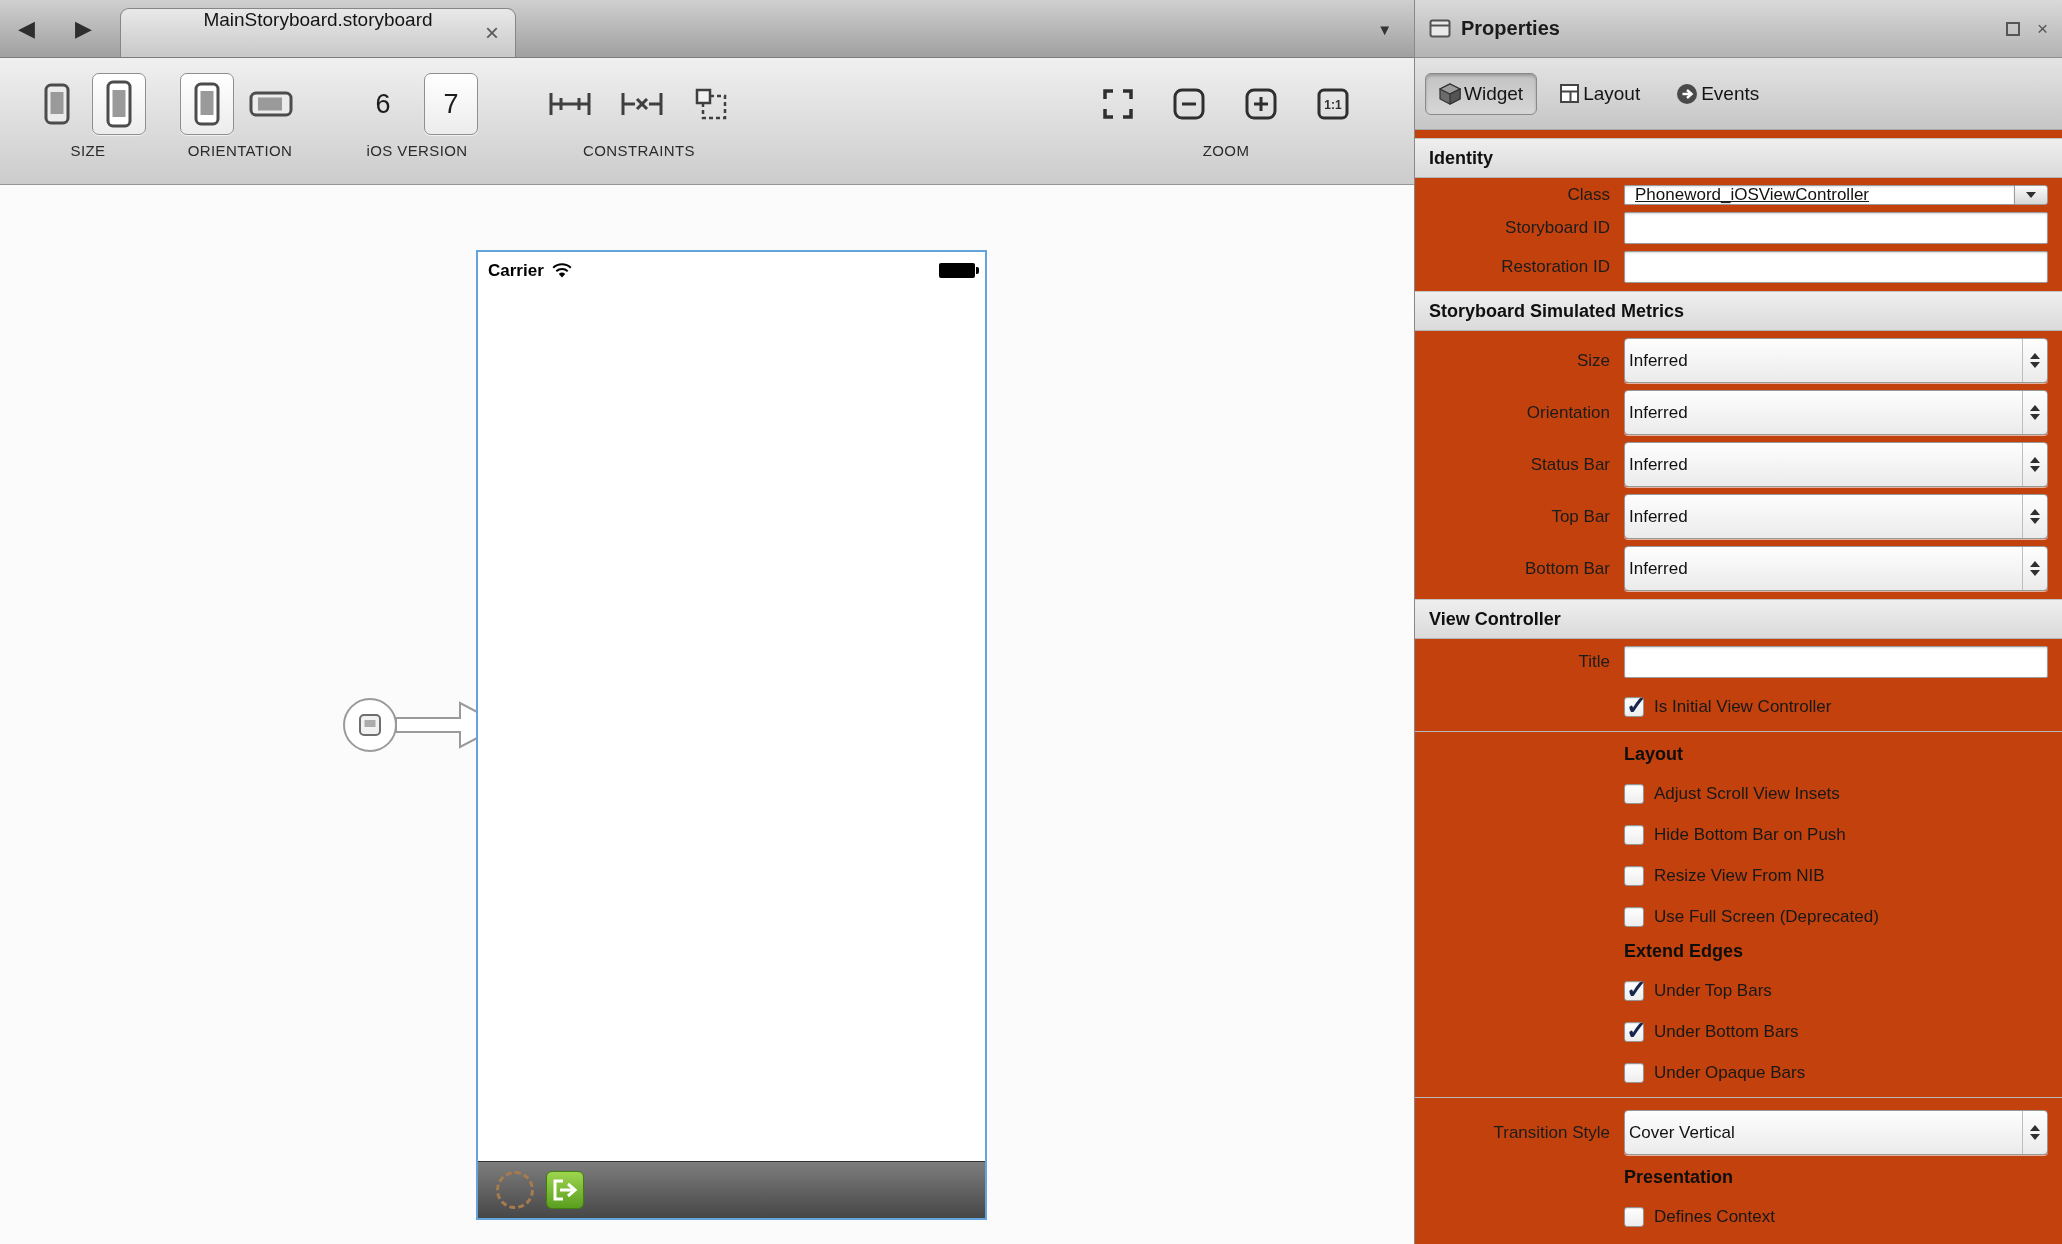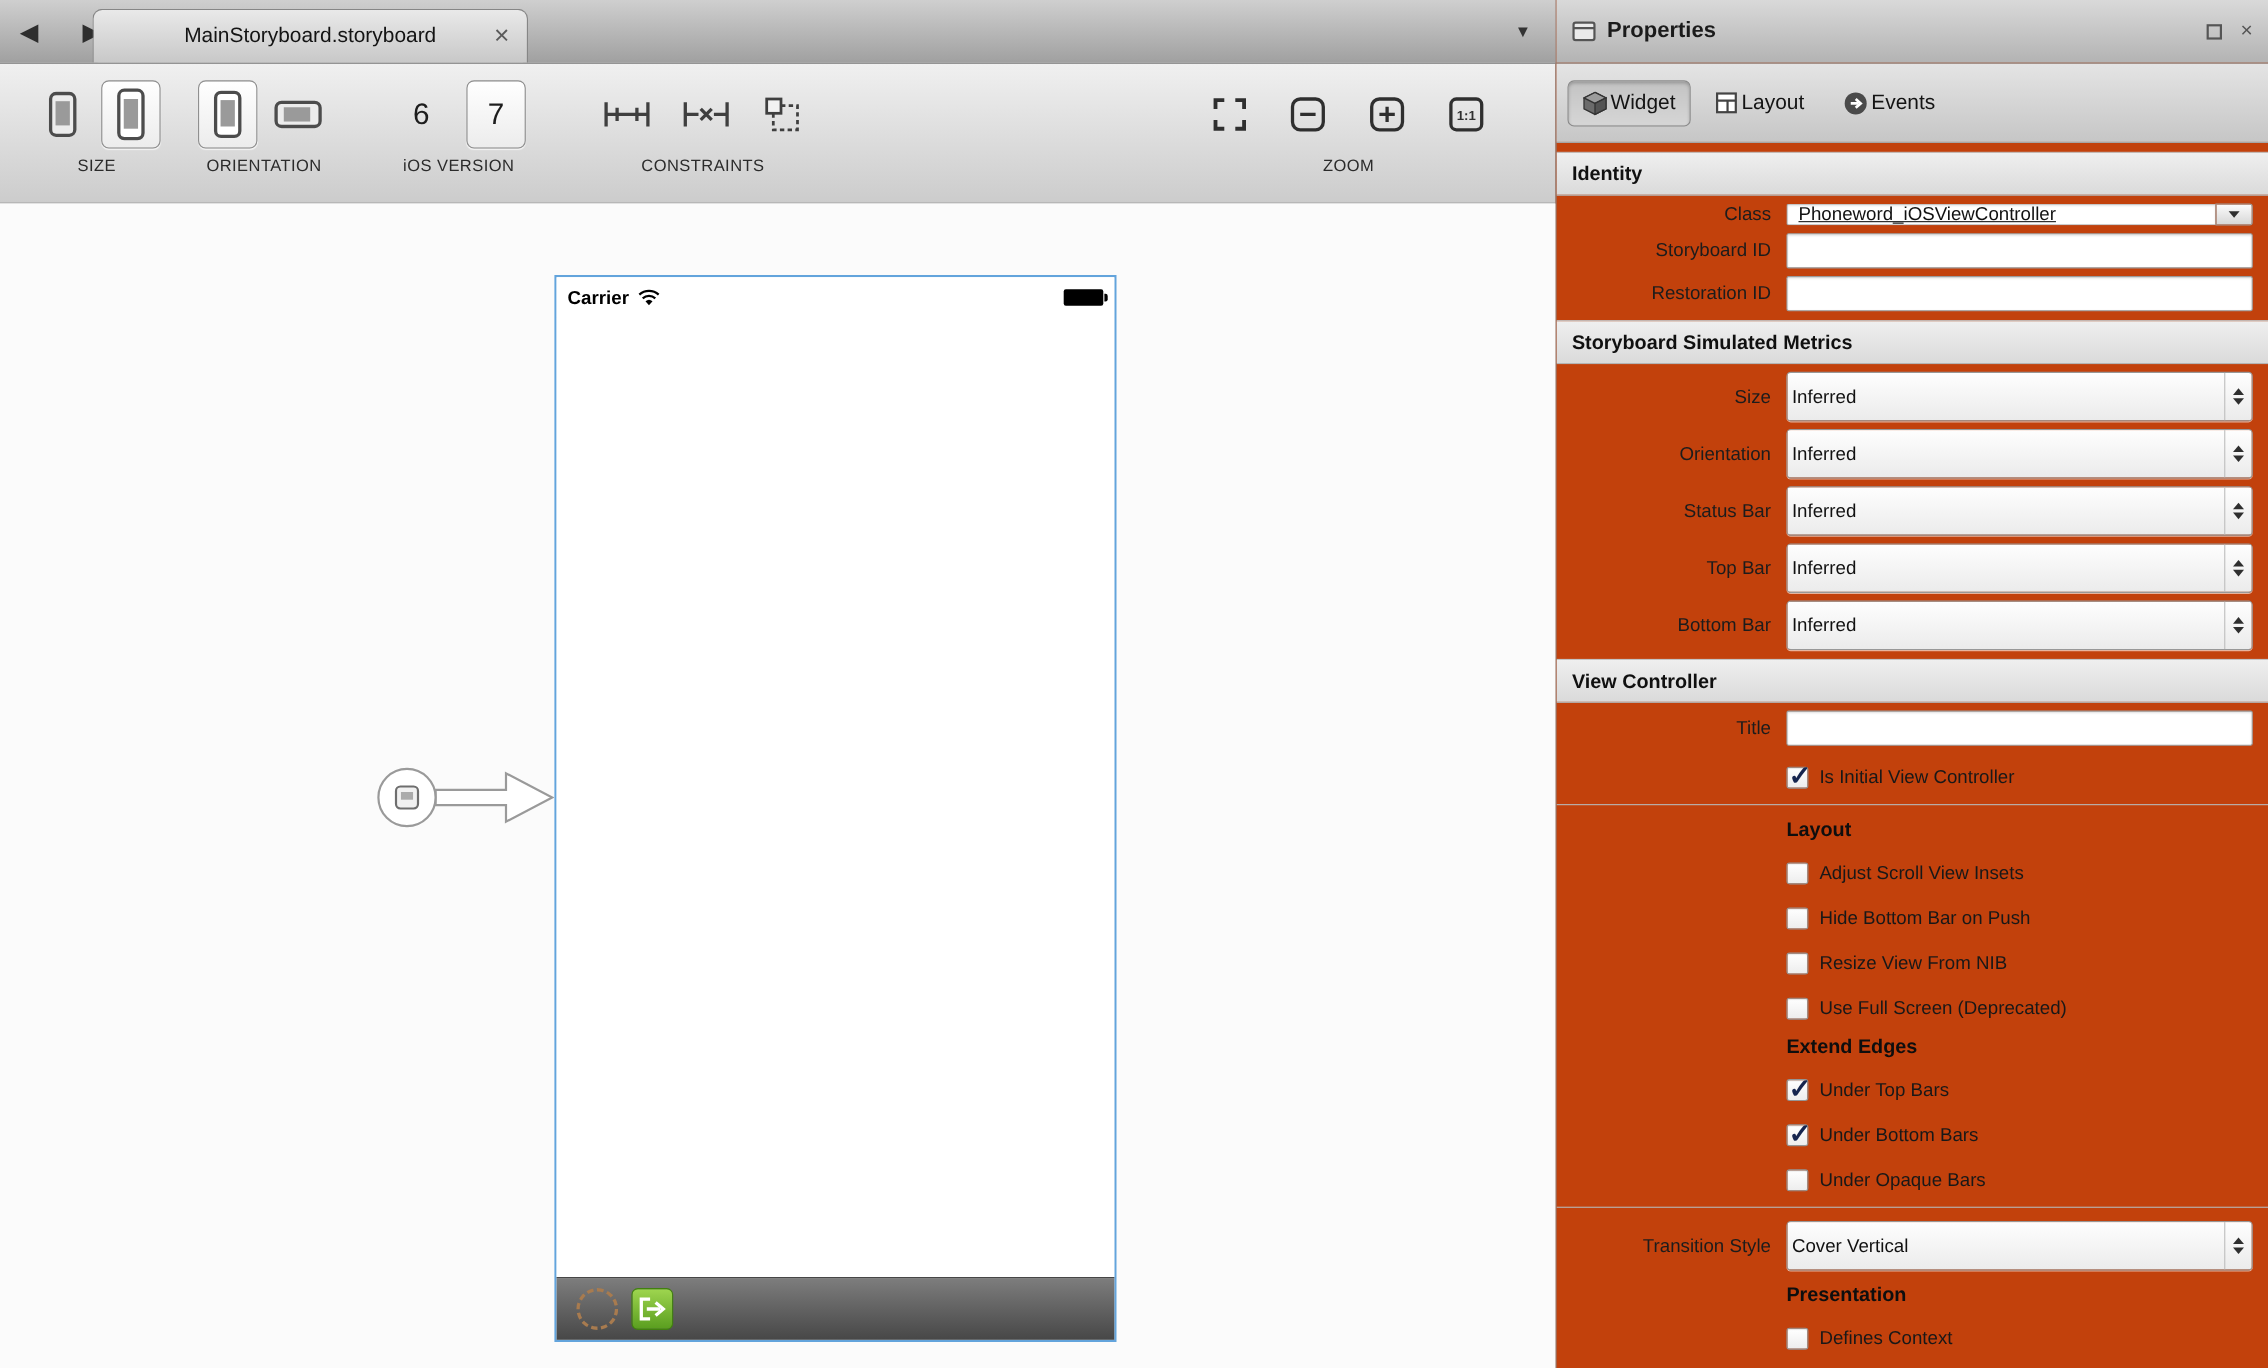--- a/index.html
+++ b/index.html
@@ -13,25 +13,25 @@
 
   .tabbar {
     height:58px; flex:none; position:relative;
     background:linear-gradient(#cfcfcf,#a0a0a0);
     border-bottom:1px solid #7c7c7c;
     display:flex; align-items:flex-end;
   }
   .nav-arrows { position:absolute; left:18px; top:0; bottom:0; display:flex; align-items:center; gap:40px; }
   .nav-arrow { font-size:22px; color:#2e2e2e; cursor:default; line-height:1; }
   .doc-tab {
-    margin-left:84px; width:396px; height:49px;
+    margin-left:120px; width:396px; height:49px;
     background:linear-gradient(#e9e9e9,#c8c8c8);
     border:1px solid #868686; border-bottom:none;
     border-radius:9px 9px 0 0;
-    display:flex; align-items:center; justify-content:center;
+    display:flex; align-items:flex-start; justify-content:center;
     position:relative; font-size:19px; color:#141414;
   }
   .tab-close { position:absolute; right:16px; top:50%; transform:translateY(-50%); font-size:24px; color:#5a5a5a; line-height:1; }
   .tabstrip-dropdown { position:absolute; right:22px; top:50%; transform:translateY(-50%); font-size:15px; color:#333; }
 
   .toolbar {
     height:127px; flex:none;
     background:linear-gradient(#f0f0f0,#cccccc);
     border-bottom:1px solid #979797;
     display:flex; align-items:flex-start;
@@ -53,21 +53,21 @@
   .ver-num { font-size:27px; color:#1d1d1d; }
   .g-size { margin-right:34px; }
   .g-orient { margin-right:56px; }
   .g-ios { margin-right:62px; }
   .g-zoom { margin-left:auto; margin-right:26px; }
 
   
   .canvas { flex:1; position:relative; background:#fbfbfb; overflow:hidden; }
 
   .device {
-    position:absolute; left:504px; top:65px; width:511px; height:970px;
+    position:absolute; left:476px; top:65px; width:511px; height:970px;
     border:2px solid #63a4dc; background:#ffffff;
     display:flex; flex-direction:column;
   }
   .status-bar { height:37px; flex:none; display:flex; align-items:center; padding:0 10px; background:#fff; }
   .carrier { font-size:17px; font-weight:bold; color:#000; margin-right:7px; }
   .battery { margin-left:auto; width:36px; height:15px; background:#000; border-radius:2px; position:relative; }
   .battery::after { content:""; position:absolute; right:-4px; top:4px; width:3px; height:7px; background:#000; border-radius:0 2px 2px 0; }
   .device-content { flex:1; background:#fff; }
   .device-toolbar {
     height:57px; flex:none;

